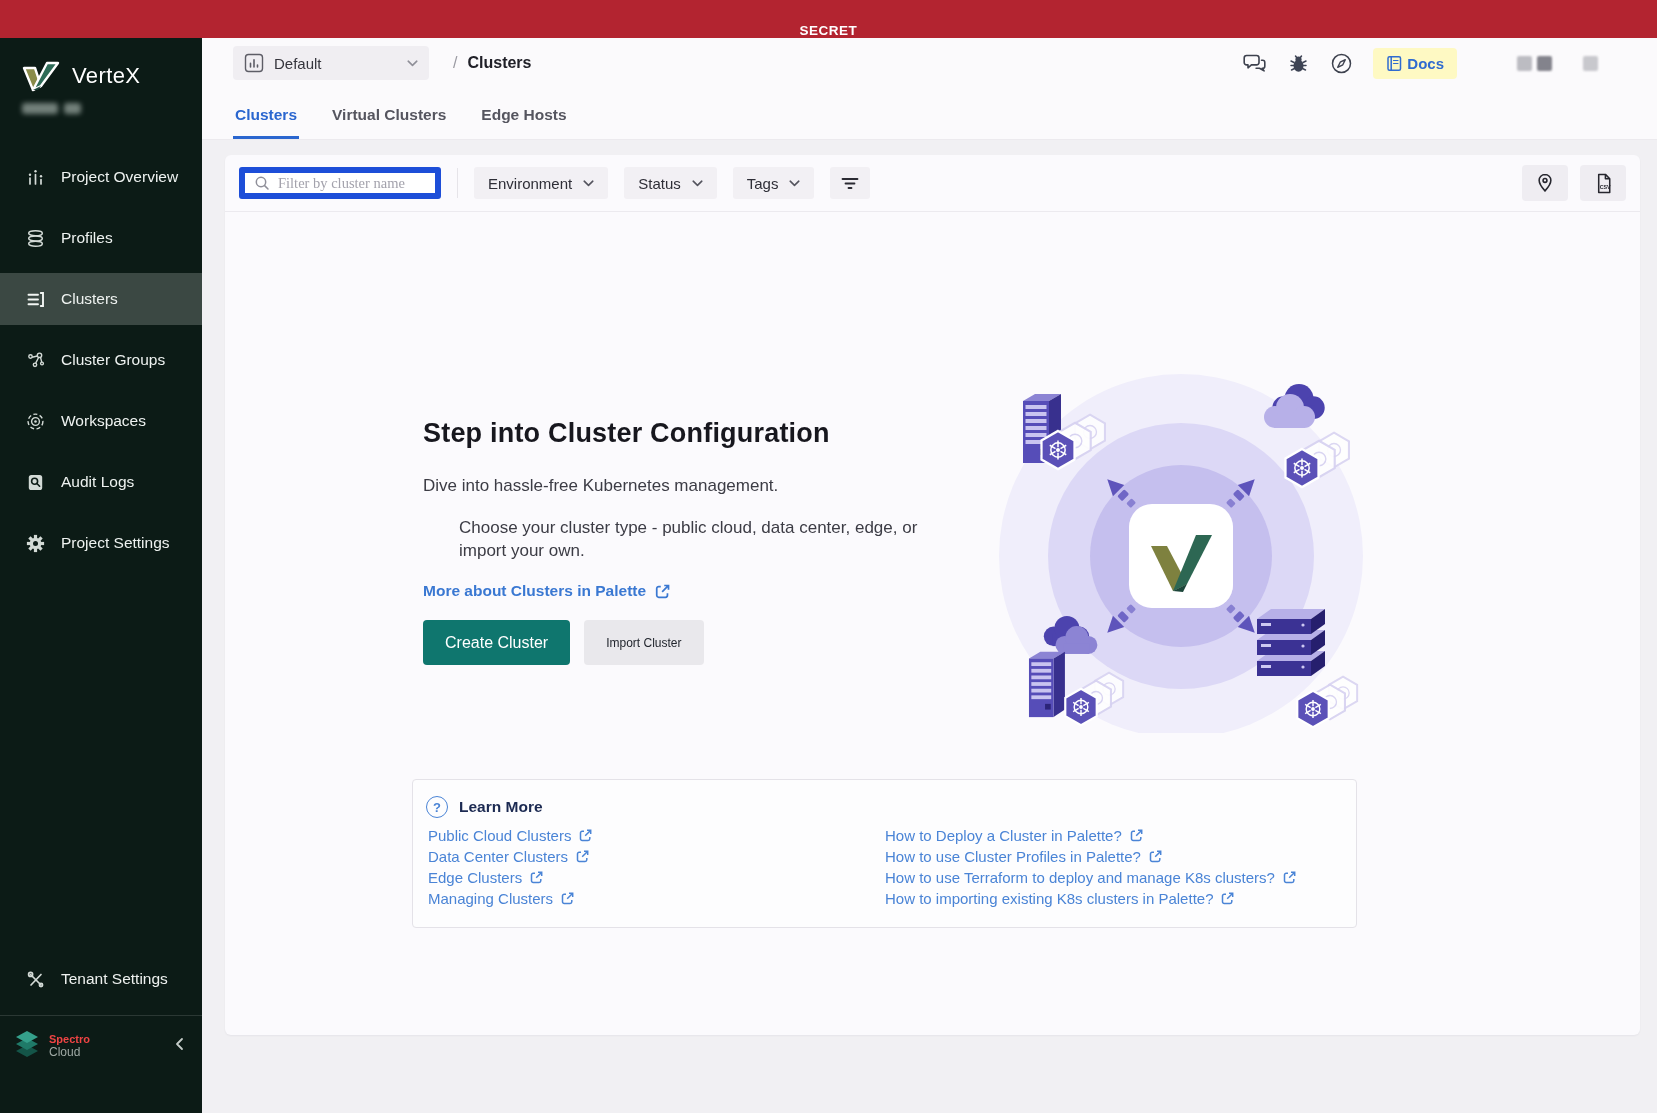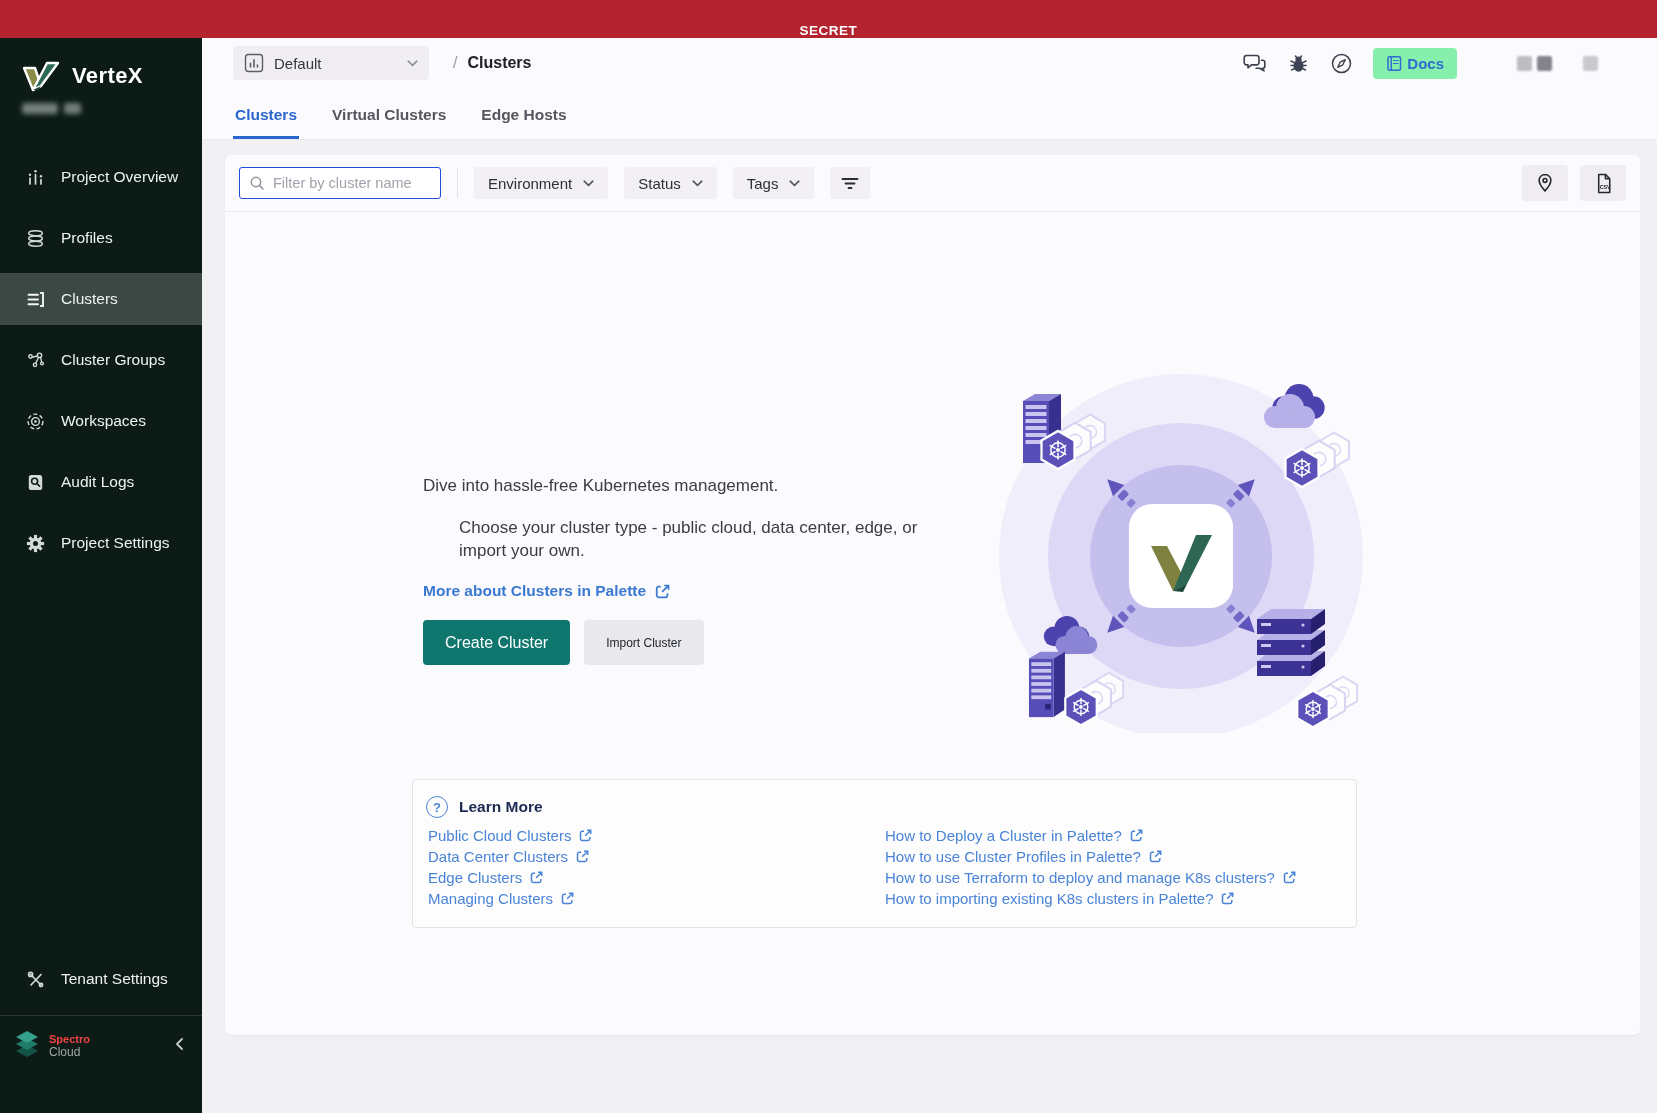--- a/index.html
+++ b/index.html
@@ -3,21 +3,21 @@
 <meta charset="utf-8">
 <style>
   * { margin:0; padding:0; box-sizing:border-box; }
   html,body { width:1657px; height:1113px; overflow:hidden; font-family:"Liberation Sans",sans-serif; background:#f1f0f3; }
   .banner { position:absolute; top:0; left:0; width:1657px; height:38px; background:#b32430; display:flex; align-items:flex-end; justify-content:center; color:#ffffff; font-size:13.5px; font-weight:700; letter-spacing:.5px; }
   .app { position:absolute; top:38px; left:0; width:1657px; height:1075px; display:flex; }
 
   
   .sidebar { width:202px; background:#0c1b16; color:#eef1ef; display:flex; flex-direction:column; flex-shrink:0; }
   .brand-row { display:flex; align-items:center; gap:10px; padding:22px 0 0 20px; }
-  .brand-name { font-size:22px; font-weight:700; letter-spacing:.4px; color:#fff; }
+  .brand-name { font-size:22px; font-weight:400; letter-spacing:.4px; color:#fff; }
   .badge-blur { display:flex; gap:6px; margin:11px 0 0 22px; }
   .badge-blur span { display:block; height:11px; border-radius:3px; background:#8d9a94; filter:blur(2.5px); opacity:.8; }
   .badge-blur .b1 { width:36px; } .badge-blur .b2 { width:17px; }
   .nav { margin-top:37px; display:flex; flex-direction:column; }
   .nav-item { height:52px; margin-bottom:9px; display:flex; align-items:center; gap:16px; padding-left:26px; font-size:15.5px; color:#eef2f0; cursor:pointer; }
   .nav-item.active { background:#3b4843; }
   .nav-item svg { flex-shrink:0; }
   .tenant-item { margin-top:auto; height:52px; display:flex; align-items:center; gap:16px; padding-left:26px; font-size:15.5px; margin-bottom:10px; cursor:pointer; }
   .side-footer { border-top:1px solid rgba(255,255,255,.13); height:98px; display:flex; align-items:flex-start; padding:15px 18px 0 14px; gap:9px; }
   .sf-text { display:flex; flex-direction:column; line-height:1.15; margin-top:2px; }
@@ -27,34 +27,34 @@
 
   
   .main { flex:1; position:relative; background:#f1f0f3; }
   .topbar { height:50px; background:#fbfafc; display:flex; align-items:center; padding:0 59px 0 31px; }
   .selector { width:196px; height:34px; background:#f0eef2; border-radius:4px; display:flex; align-items:center; gap:10px; padding:0 11px; font-size:15px; color:#35353d; cursor:pointer; }
   .selector .sel-chev { margin-left:auto; color:#8f8f98; display:flex; }
   .crumb-sep { margin-left:24px; color:#9b9ba3; font-size:16px; }
   .crumb-cur { margin-left:10px; color:#202028; font-size:16px; font-weight:600; }
   .top-icons { margin-left:auto; display:flex; align-items:center; gap:20px; }
   .tool-ic { cursor:pointer; display:flex; }
-  .docs-btn { display:flex; align-items:center; gap:4px; background:#86efac; color:#2f6bd0; font-size:15px; font-weight:600; padding:7px 13px; border:0; border-radius:4px; cursor:pointer; font-family:inherit; }
+  .docs-btn { display:flex; align-items:center; gap:4px; background:#fef9c3; color:#2f6bd0; font-size:15px; font-weight:600; padding:7px 13px; border:0; border-radius:4px; cursor:pointer; font-family:inherit; }
   .redactions { display:flex; align-items:center; gap:5px; margin-left:40px; }
   .rsq { width:15px; height:15px; border-radius:2px; filter:blur(1px); }
   .rsq.l { background:#bcbcc2; } .rsq.d { background:#83838c; } .rsq.g { margin-left:26px; background:#c8c8cd; }
 
   .tabsbar { height:52px; background:#fbfafc; border-bottom:1px solid #eceaee; display:flex; align-items:flex-end; gap:31px; padding-left:31px; }
   .tab { padding:0 2px 15px; font-size:15.5px; font-weight:600; color:#55555f; cursor:pointer; }
   .tab.active { color:#2a66cf; box-shadow:inset 0 -3px 0 #2a66cf; }
 
   .content { position:absolute; top:102px; left:0; right:0; bottom:0; background:#f1f0f3; }
   .panel { position:absolute; left:23px; top:15px; width:1415px; height:880px; background:#fbfafd; border-radius:6px; box-shadow:0 1px 2px rgba(25,25,50,.05); }
 
   .filterbar { height:57px; display:flex; align-items:center; padding:0 14px; gap:16px; border-bottom:1px solid #eceaef; }
-  .search-box { width:202px; height:32px; border:1px solid #1d4ed8; border-radius:3px; background:#fff; display:flex; align-items:center; gap:8px; padding:0 9px; }
+  .search-box { width:202px; height:32px; border:6px solid #1d4ed8; border-radius:3px; background:#fff; display:flex; align-items:center; gap:8px; padding:0 9px;font-family:Liberation Serif, serif; }
   .search-box input { border:0; outline:0; flex:1; min-width:0; font-size:14.5px; color:#33333b; background:transparent; font-family:inherit; }
   .search-box input::placeholder { color:#a3a2ac; }
   .vdiv { width:1px; height:30px; background:#e6e4e9; }
   .fbtn { height:32px; background:#f2f0f4; border:0; border-radius:3px; display:flex; align-items:center; gap:11px; padding:0 14px; font-size:15px; color:#2e2e37; cursor:pointer; font-family:inherit; }
   .fbtn .fchev { color:#54545e; display:flex; }
   .icon-btn { width:40px; height:32px; background:#f2f0f4; border:0; border-radius:3px; display:flex; align-items:center; justify-content:center; cursor:pointer; }
   .right-group { margin-left:auto; display:flex; gap:12px; }
   .tool-btn { width:46px; height:36px; background:#efedf2; border:0; border-radius:4px; display:flex; align-items:center; justify-content:center; cursor:pointer; }
 
   .es-title { position:absolute; left:198px; top:263px; font-size:27px; font-weight:700; color:#17171e; letter-spacing:.2px; }
@@ -391,20 +391,21 @@
             <button class="tool-btn">
               <svg width="23" height="23" viewBox="0 0 24 24">
                 <path d="M7 2.5h7l4.5 4.5v14.5H7z" fill="none" stroke="#26262e" stroke-width="1.6" stroke-linejoin="round"></path>
                 <path d="M14 2.5V7h4.5" fill="none" stroke="#26262e" stroke-width="1.6" stroke-linejoin="round"></path>
                 <text x="8" y="18" font-size="5.6" font-weight="700" fill="#26262e">CSV</text>
               </svg>
             </button>
           </div>
         </div>
 
+        <div class="es-title">Step into Cluster Configuration</div>
         <div class="es-sub">Dive into hassle-free Kubernetes management.</div>
         <div class="es-desc">Choose your cluster type - public cloud, data center, edge, or import your own.</div>
         <div class="es-link">
           <span>More about Clusters in Palette</span>
           <svg class="ext-lg" width="15" height="15" viewBox="0 0 13 13">
               <use href="#i-ext"></use>
             </svg>
         </div>
         <div class="es-btns">
           <button class="btn-primary">Create Cluster</button>

